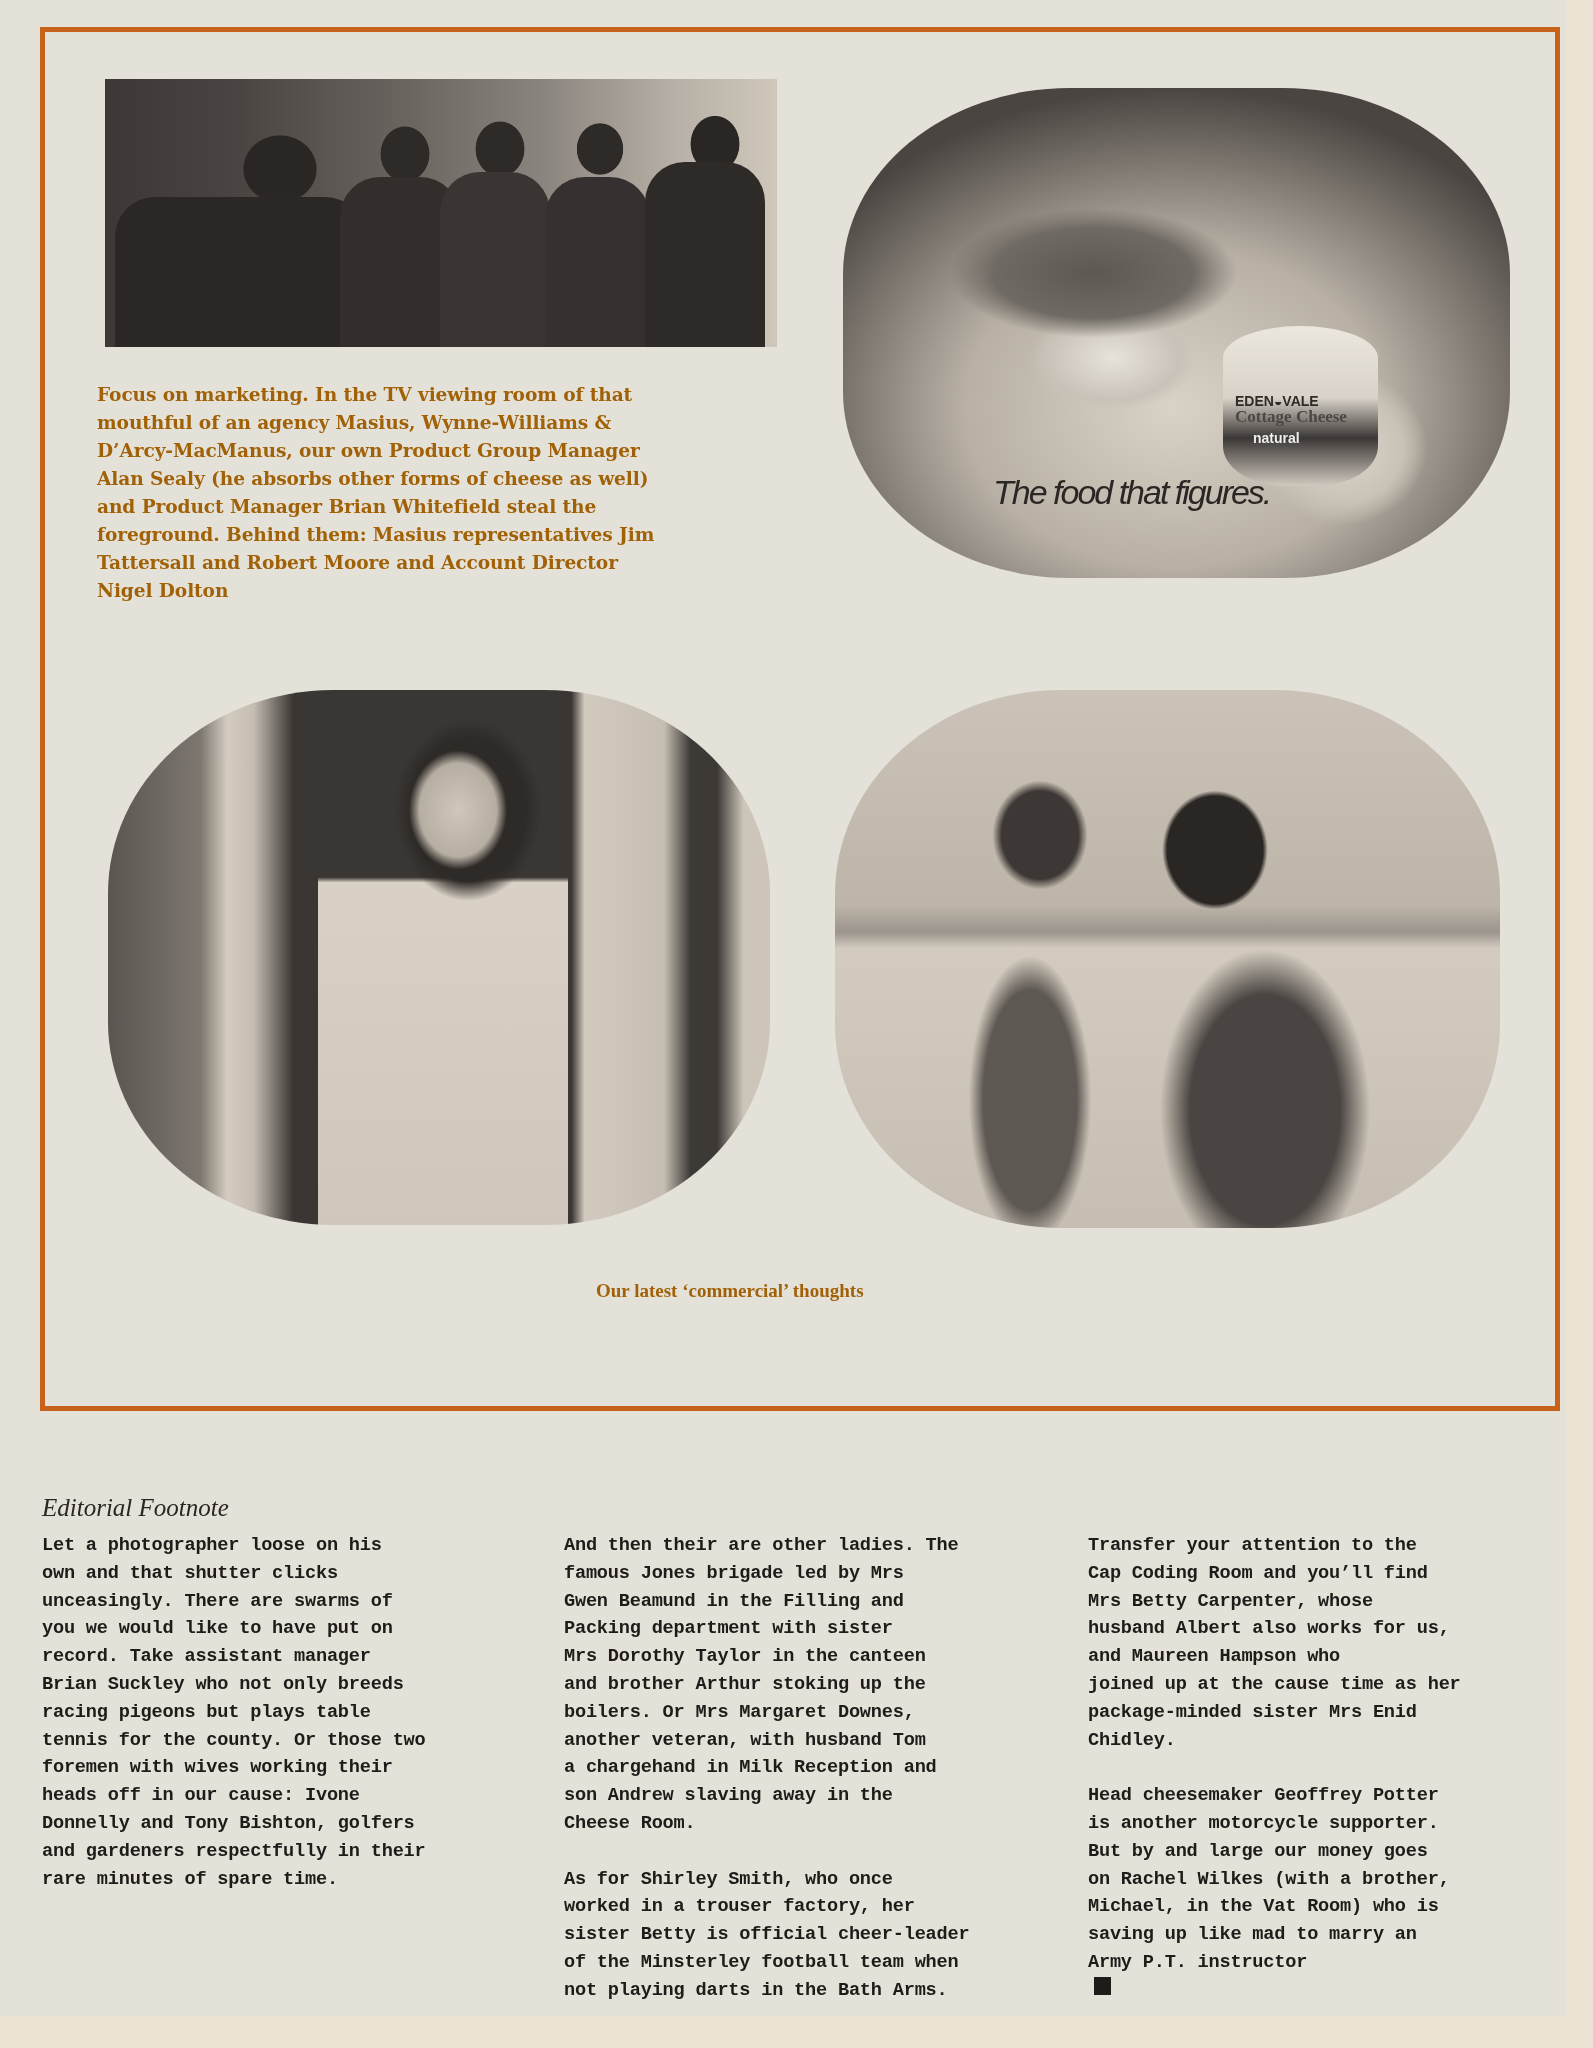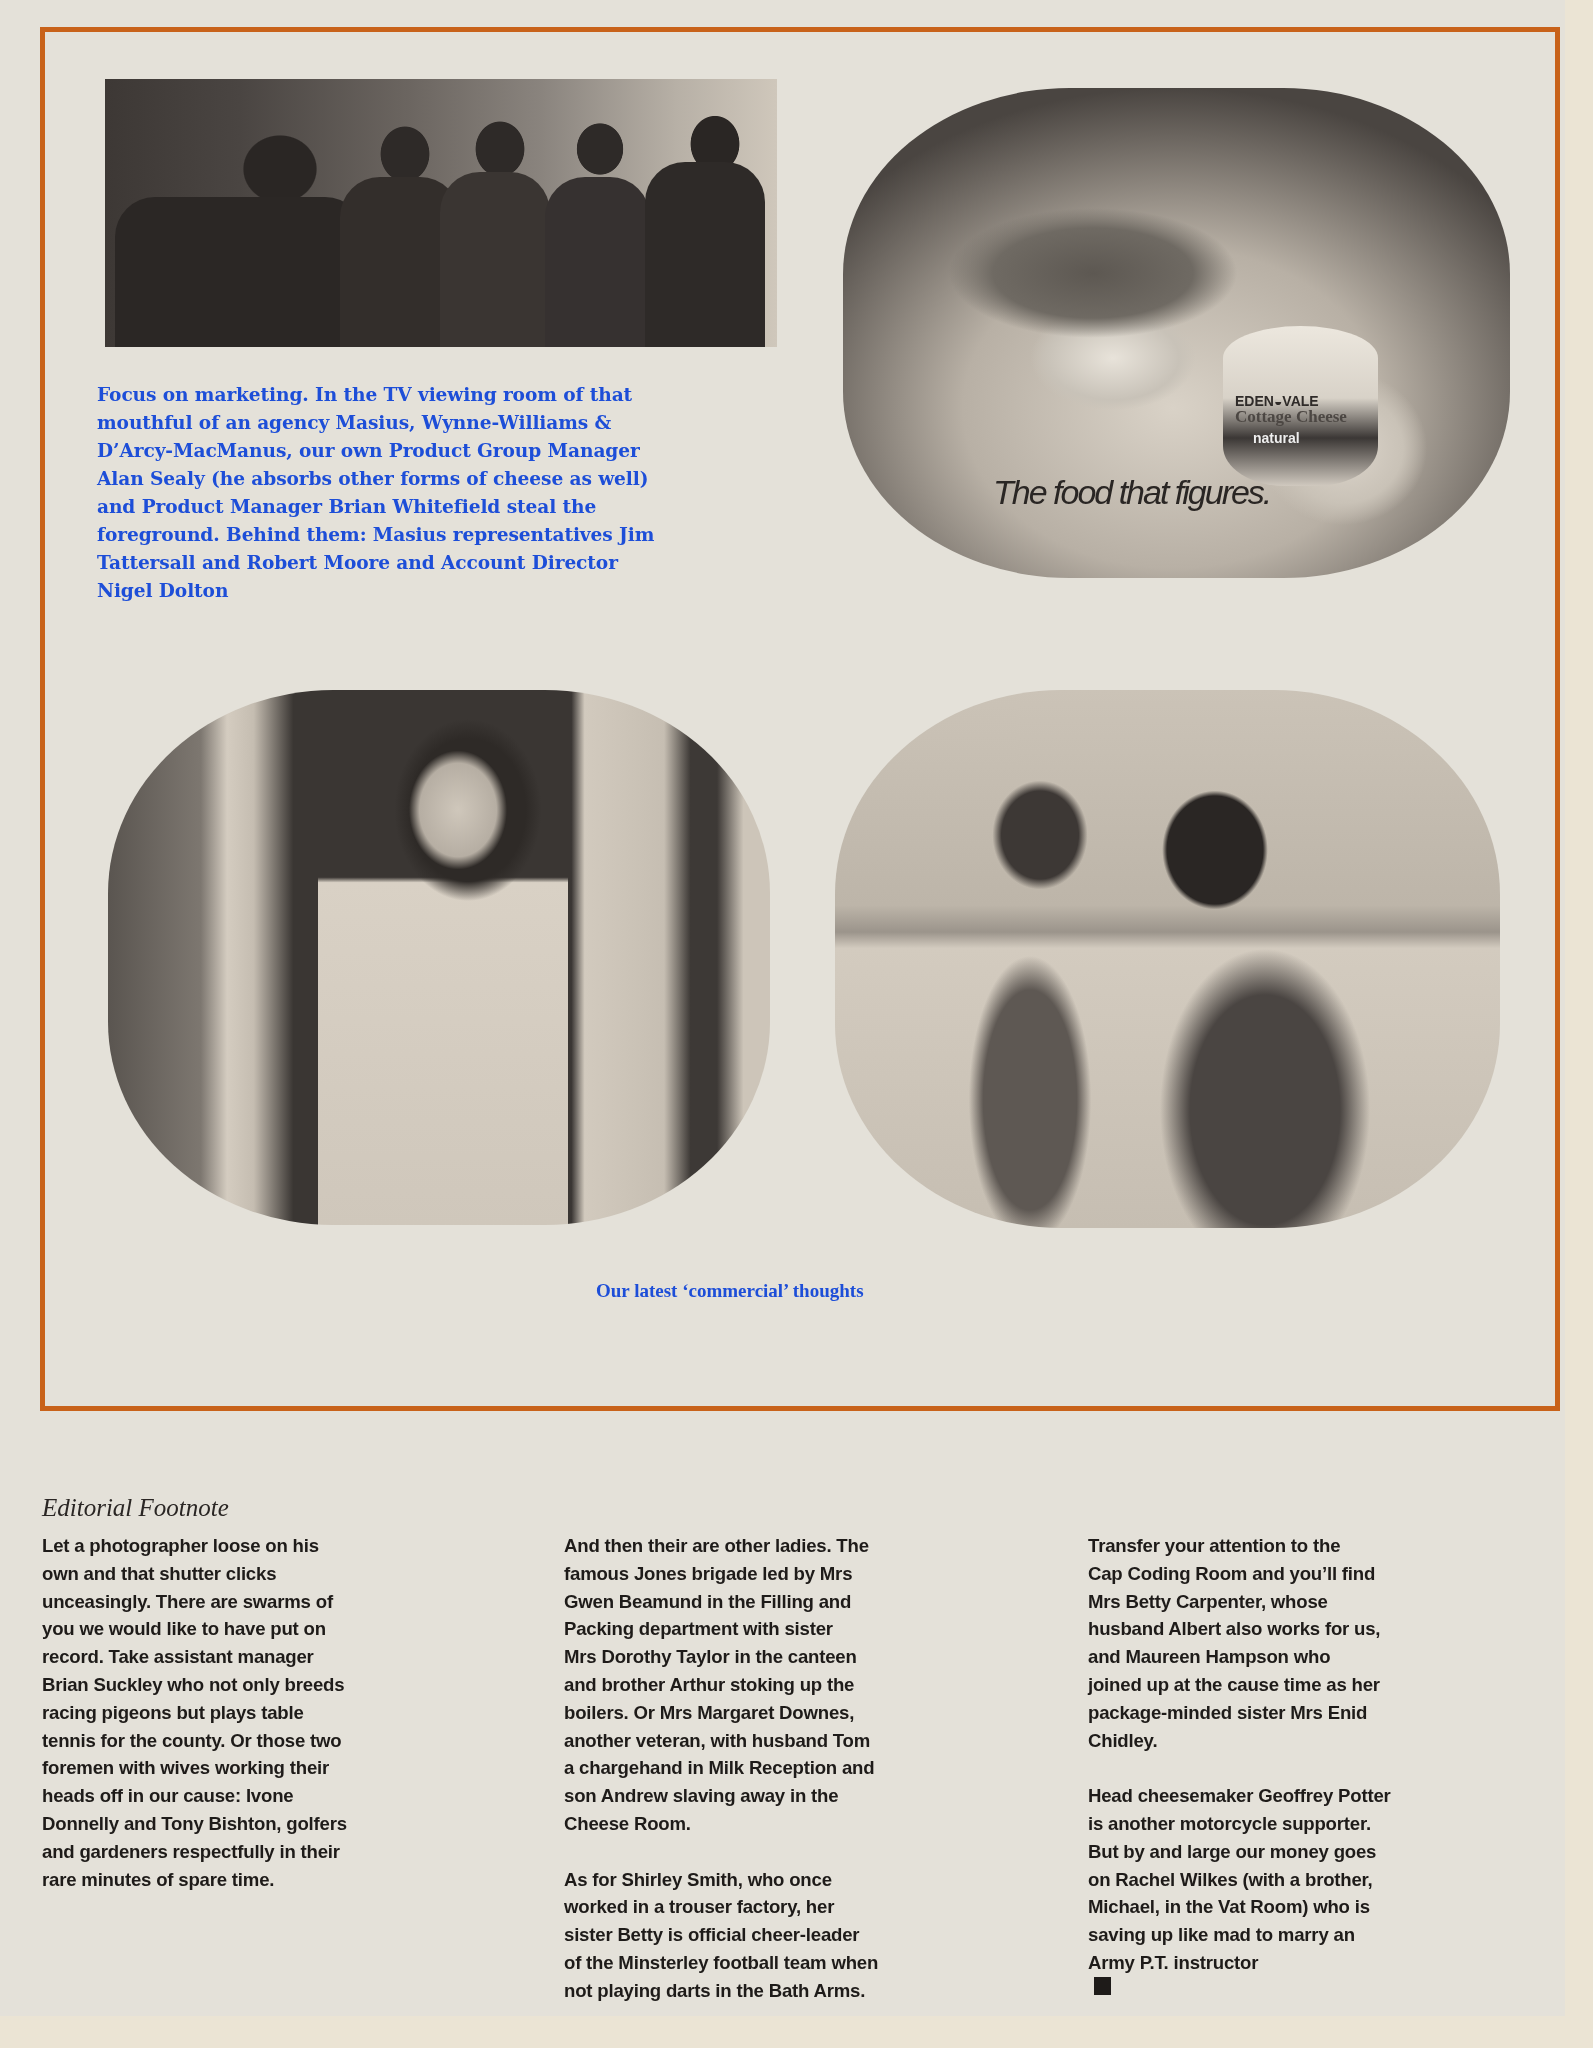--- a/index.html
+++ b/index.html
@@ -70,38 +70,38 @@
     .tv-couple {
       left: 835px; top: 690px; width: 665px; height: 538px;
       background:
         radial-gradient(ellipse 80px 90px at 380px 160px, #2a2624 60%, transparent 66%),
         radial-gradient(ellipse 70px 80px at 205px 145px, #3d3835 55%, transparent 68%),
         radial-gradient(ellipse 150px 230px at 430px 420px, #4a4542 50%, transparent 70%),
         radial-gradient(ellipse 85px 200px at 195px 410px, #5e5853 55%, transparent 72%),
         linear-gradient(180deg, #cbc3b7 0%, #bdb5a9 40%, #9b948b 45%, #d3cbbf 48%, #c6beb2 100%);
     }
     .orange-caption {
-      position: absolute; color: #1d4ed8; font-weight: bold;
+      position: absolute; color: #a16207; font-weight: bold;
       font-family: "DejaVu Serif", "Liberation Serif", serif;
     }
     .marketing-caption {
       left: 97px; top: 381px; width: 700px;
       font-size: 18.6px; line-height: 28px; letter-spacing: -0.1px;
     }
     .marketing-caption span { display: block; white-space: nowrap; }
     .commercial-caption {
       left: 596px; top: 1280px; font-size: 19px; white-space: nowrap; font-family: Liberation Serif, serif;
     }
     .footnote-label {
       position: absolute; left: 42px; top: 1494px; font-style: italic;
       font-family: "Liberation Serif", serif; font-size: 25px; color: #2a2624;
     }
     .col {
       position: absolute; top: 1532px; color: #1e1b19; font-weight: bold;
-      font-family: Liberation Sans, sans-serif;
+      font-family: Liberation Mono, monospace;
       font-size: 18.6px; line-height: 27.8px; letter-spacing: -0.2px;
     }
     .col p { margin: 0; }
     .col span { display: block; white-space: nowrap; }
     .col1 { left: 42px; }
     .col2 { left: 564px; }
     .col3 { left: 1088px; }
     .gap { height: 27.8px; }
     .end-mark {
       display: inline-block; width: 17px; height: 18px; background: #1e1b19;

